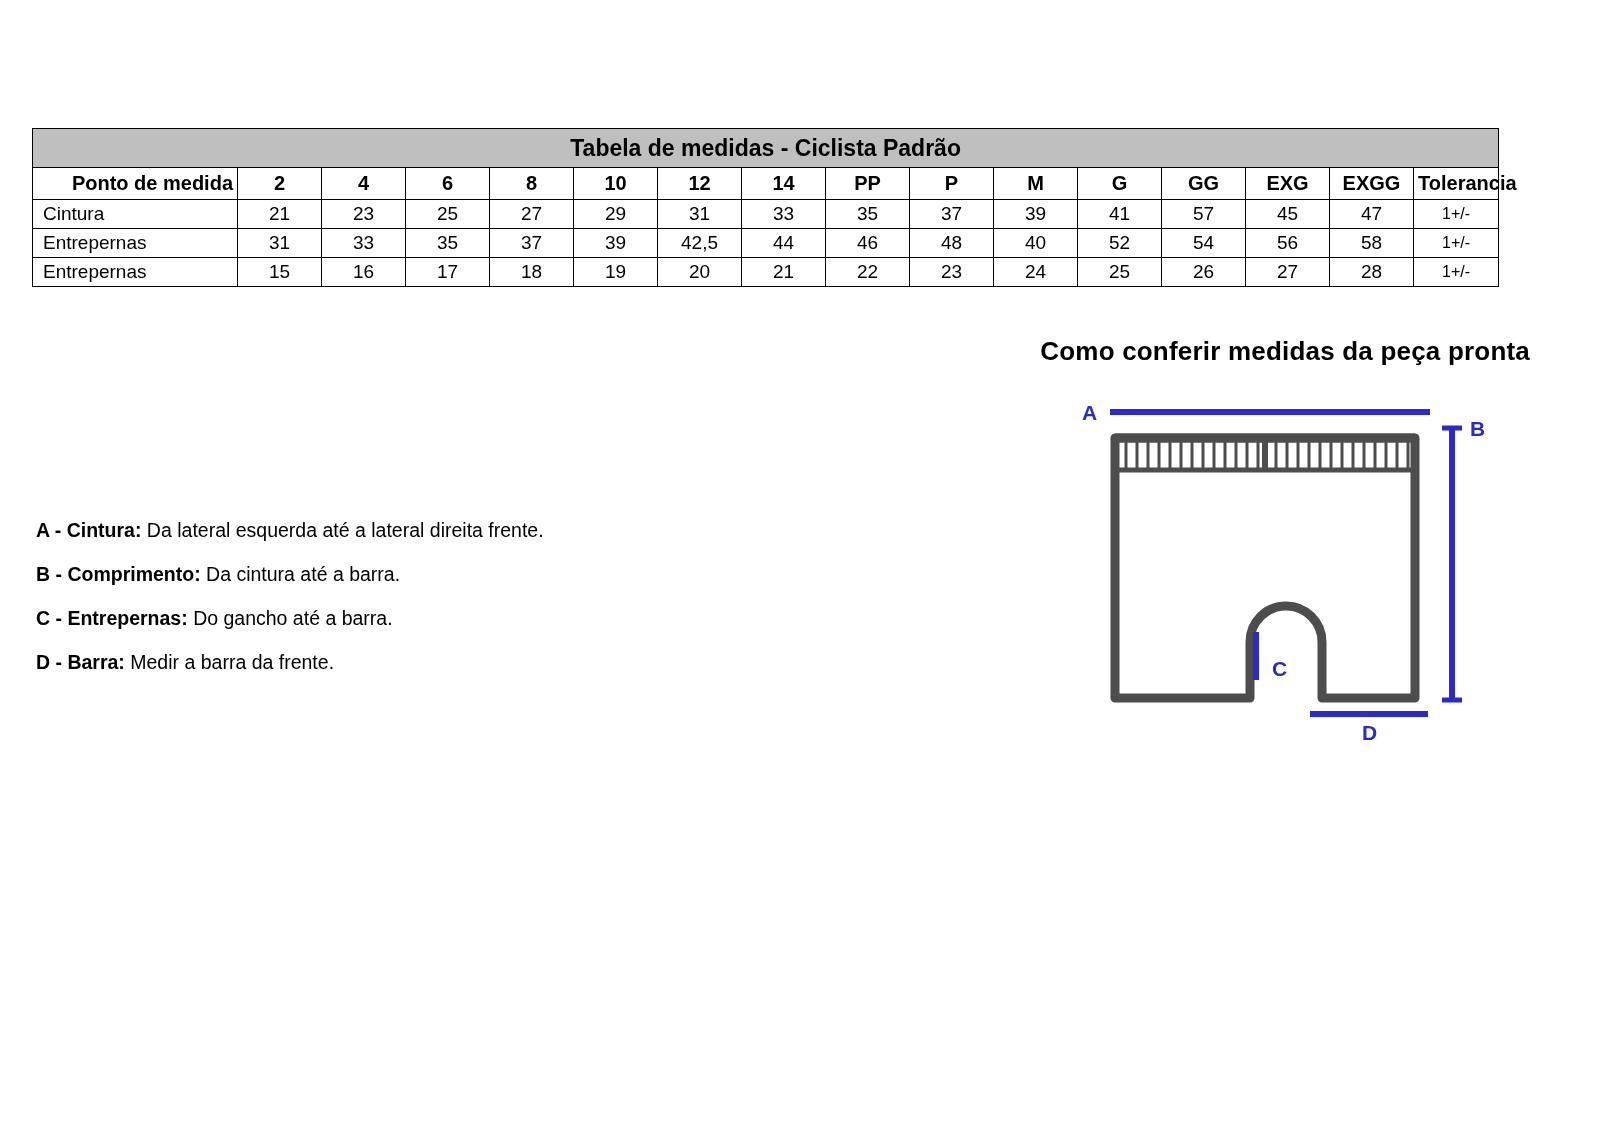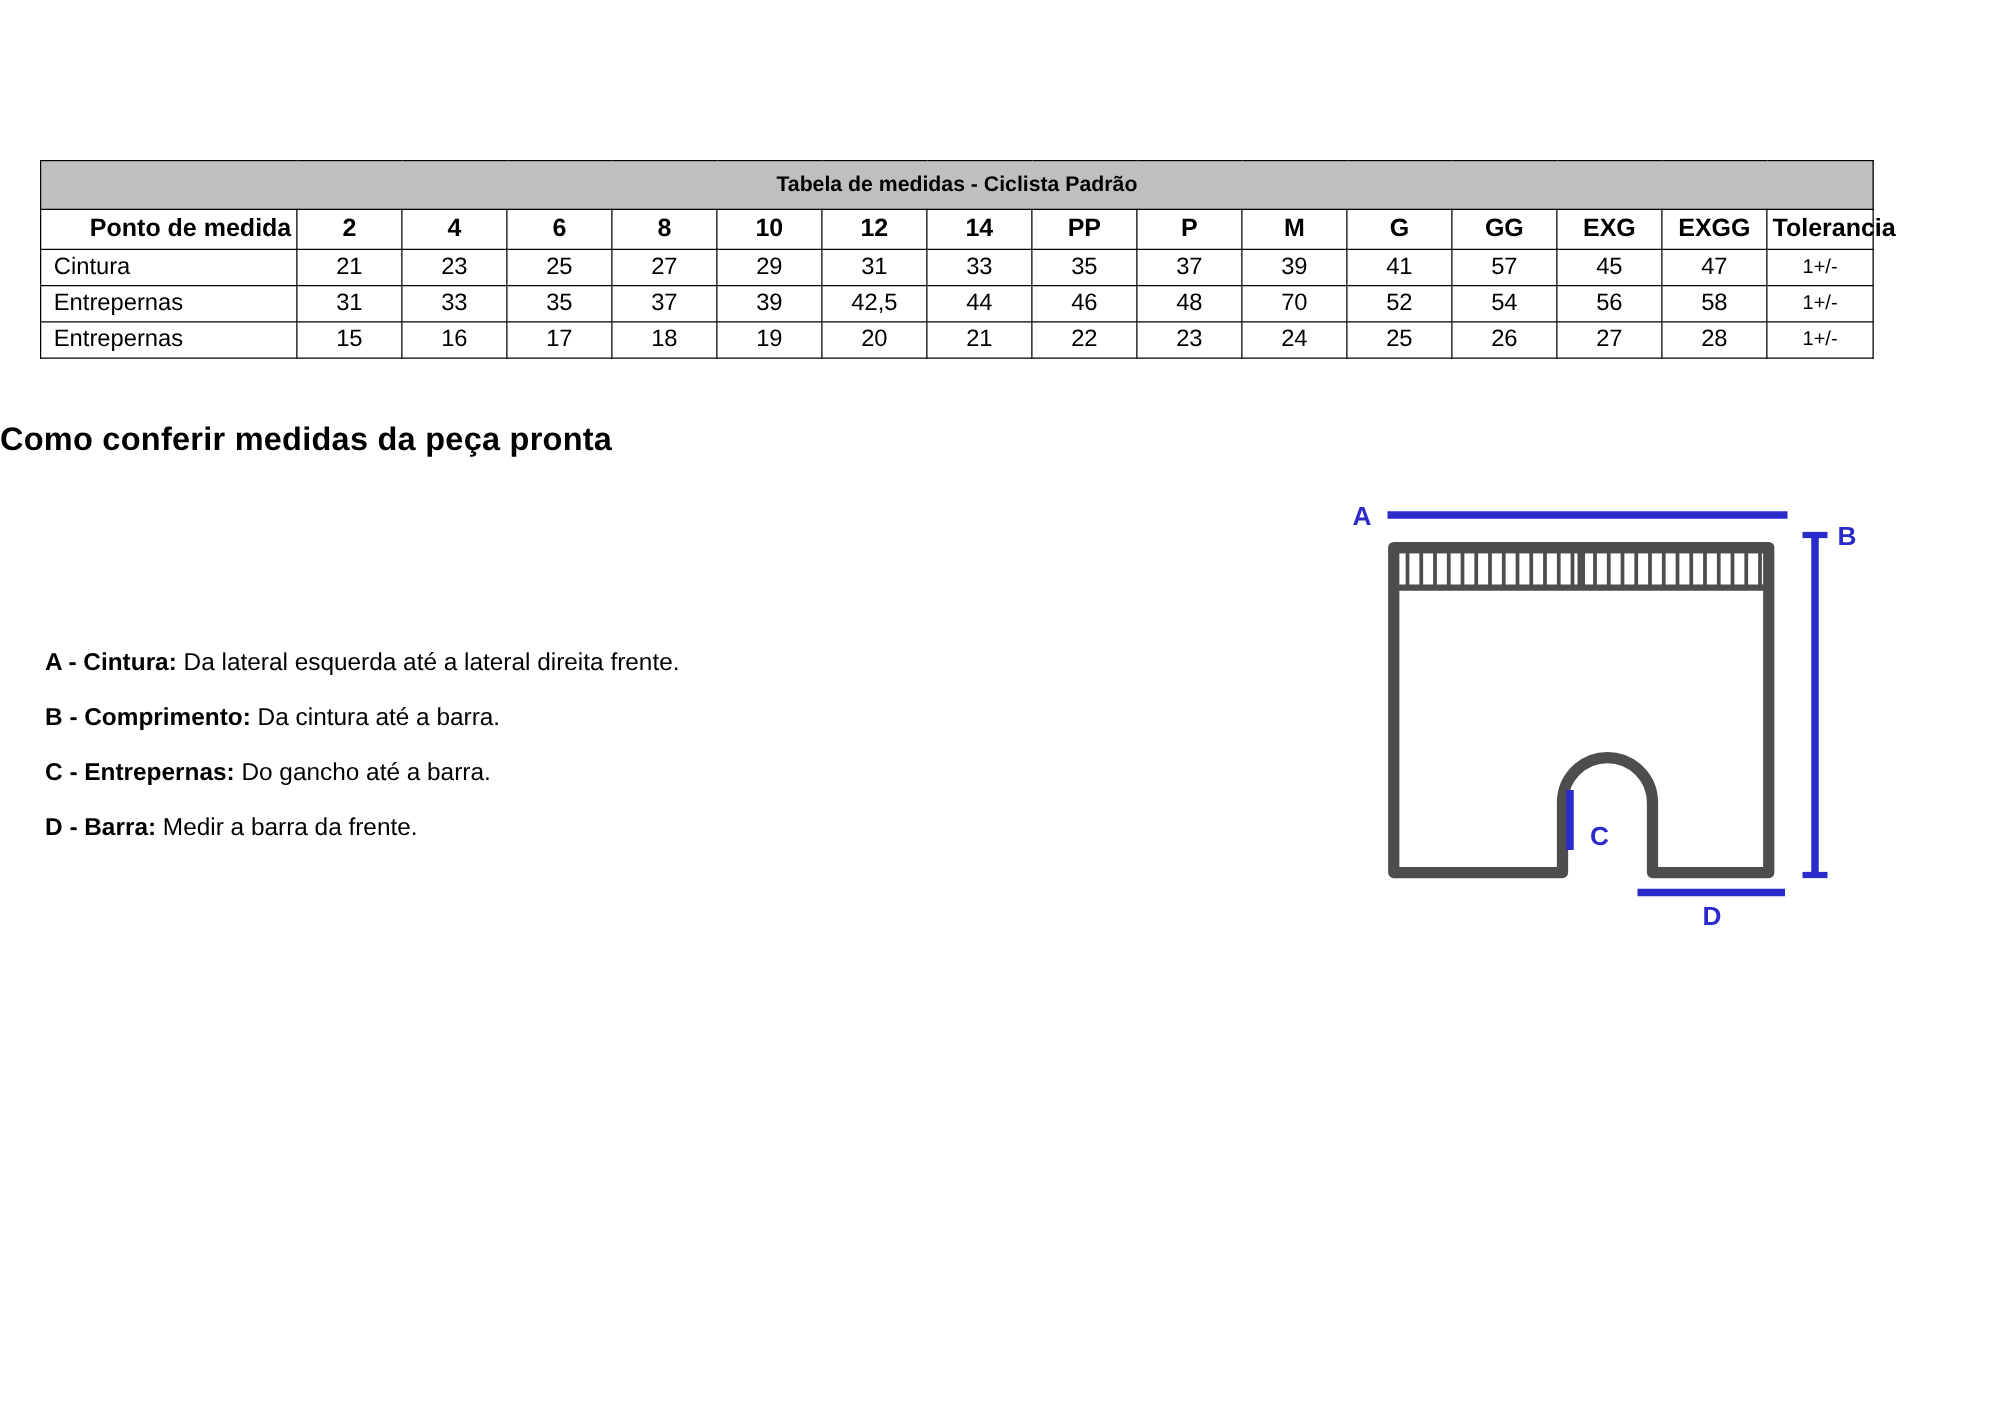--- a/index.html
+++ b/index.html
@@ -33,21 +33,21 @@
     border: 1px solid #000000;
     height: 28px;
     font-size: 19px;
     padding: 0 4px;
     text-align: center;
     vertical-align: middle;
     background: #ffffff;
   }
   table.size-table tr.title-row th {
     background: #bfbfbf;
-    font-size: 17px;
+    font-size: 23px;
     font-weight: bold;
     height: 38px;
     border: 1px solid #000000;
   }
   table.size-table tr.header-row th {
     font-weight: bold;
     font-size: 20px;
     height: 31px;
   }
   table.size-table tr.header-row th.label-col,
@@ -69,21 +69,21 @@
   col.c-label { width: 205px; }
   col.c-val   { width: 84px; }
   col.c-tol   { width: 85px; }
 
   
   #how-to-title {
     position: absolute;
     left: 0;
     top: 336px;
     width: 1530px;
-    text-align: left;
+    text-align: right;
     font-size: 26px;
     font-weight: bold;
     letter-spacing: .2px;
   }
 
   
   #legend {
     position: absolute;
     left: 36px;
     top: 500px;
@@ -185,21 +185,21 @@
         <td class="label-col">Entrepernas</td>
         <td>31</td>
         <td>33</td>
         <td>35</td>
         <td>37</td>
         <td>39</td>
         <td>42,5</td>
         <td>44</td>
         <td>46</td>
         <td>48</td>
-        <td>70</td>
+        <td>40</td>
         <td>52</td>
         <td>54</td>
         <td>56</td>
         <td>58</td>
         <td class="tol-col">1+/-</td>
       </tr>
 
       <tr>
         <td class="label-col">Entrepernas</td>
         <td>15</td>

